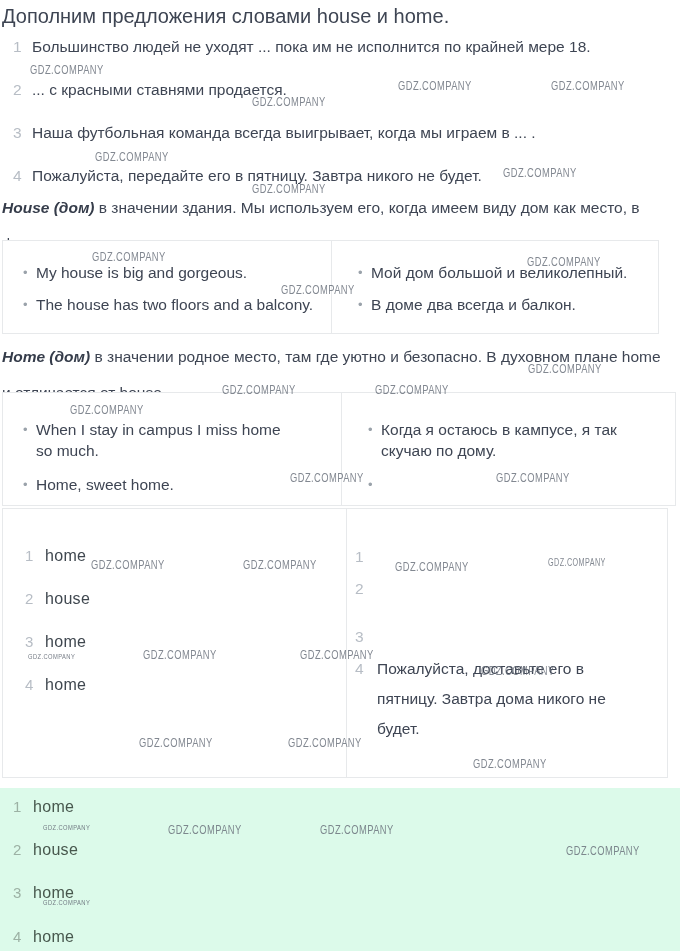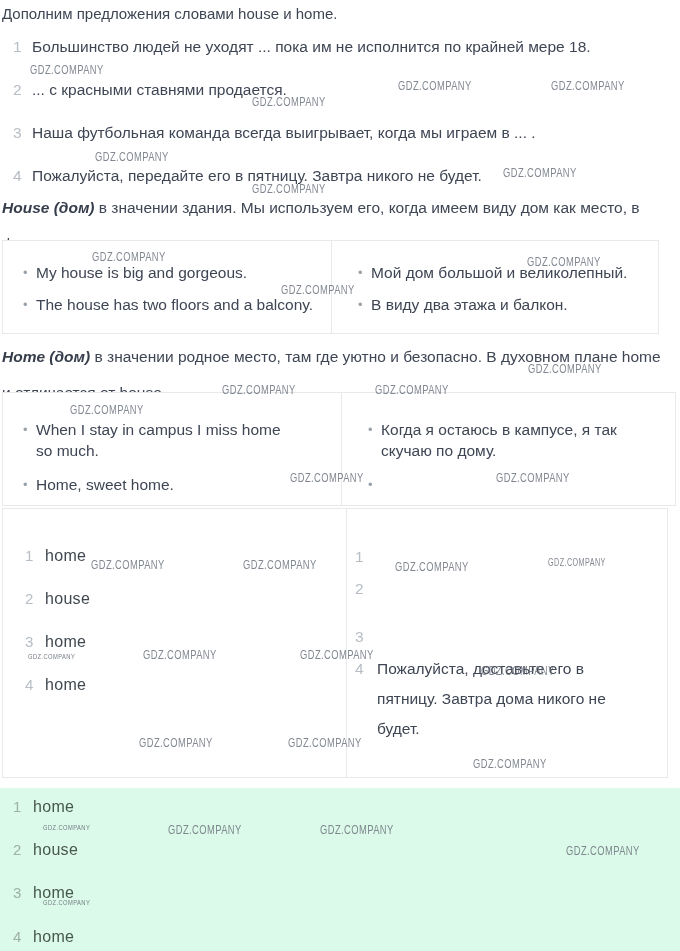--- a/index.html
+++ b/index.html
@@ -1,21 +1,21 @@
 <!DOCTYPE html>
 <html><head>
 <meta charset="utf-8">
 <style>
   html,body{margin:0;padding:0;background:#ffffff;}
   .page{
     position:relative;width:680px;height:951px;overflow:hidden;background:#ffffff;
     font-family:"Liberation Sans",sans-serif;color:#3e4553;
   }
   .abs{position:absolute;}
-  .title{left:2px;top:5px;font-size:15px;color:#3e4553;}
+  .title{left:2px;top:5px;font-size:20px;color:#3e4553;}
   
   .q-row{display:flex;font-size:15.5px;line-height:20px;}
   .q-num{width:19px;flex:0 0 19px;color:#b7bdc5;text-align:left;padding-left:11px;box-sizing:content-box;}
   .q-text{color:#3e4553;}
   
   .note{font-size:15.5px;line-height:36px;color:#3e4553;}
   .note b{font-style:italic;color:#353c4a;}
   
   .tbl{display:flex;border:1px solid #e7e9eb;background:#fff;box-sizing:border-box;}
   .cell{box-sizing:border-box;}
@@ -82,21 +82,21 @@
         <span>The house has two floors and a balcony.</span>
       </div>
     </div>
     <div class="cell" style="width:327px;padding:21px 4px 0 26px;">
       <div class="b-row" style="margin-bottom:11px;">
         <span class="bullet">•</span>
         <span>Мой дом большой и великолепный.</span>
       </div>
       <div class="b-row">
         <span class="bullet">•</span>
-        <span>В виду два этажа и балкон.</span>
+        <span>В доме два всегда и балкон.</span>
       </div>
     </div>
   </div>
 
   <div class="abs note" style="left:2px;top:339px;width:660px;">
     <b>Home (дом)</b>
     <span>в значении родное место, там где уютно и безопасно. В духовном плане home и отличается от house.</span>
   </div>
 
   <div class="abs tbl" style="left:2px;top:392px;width:674px;height:114px;">

